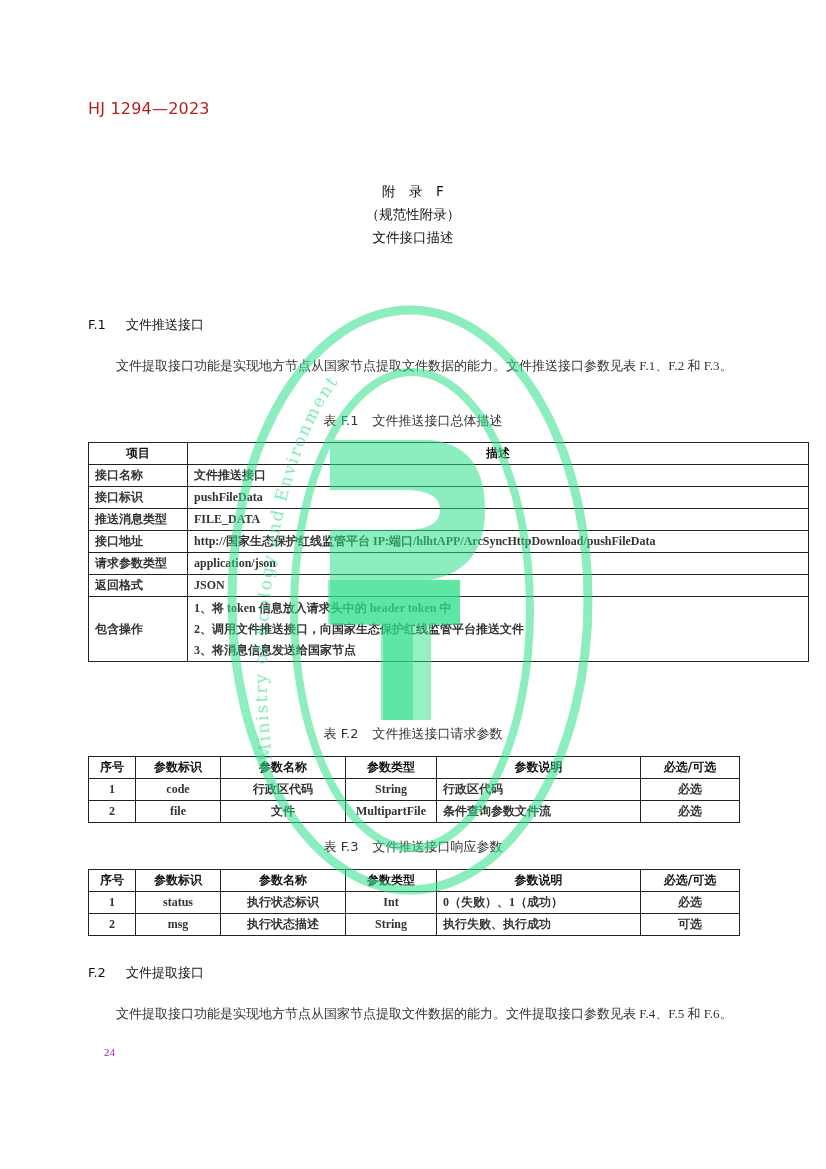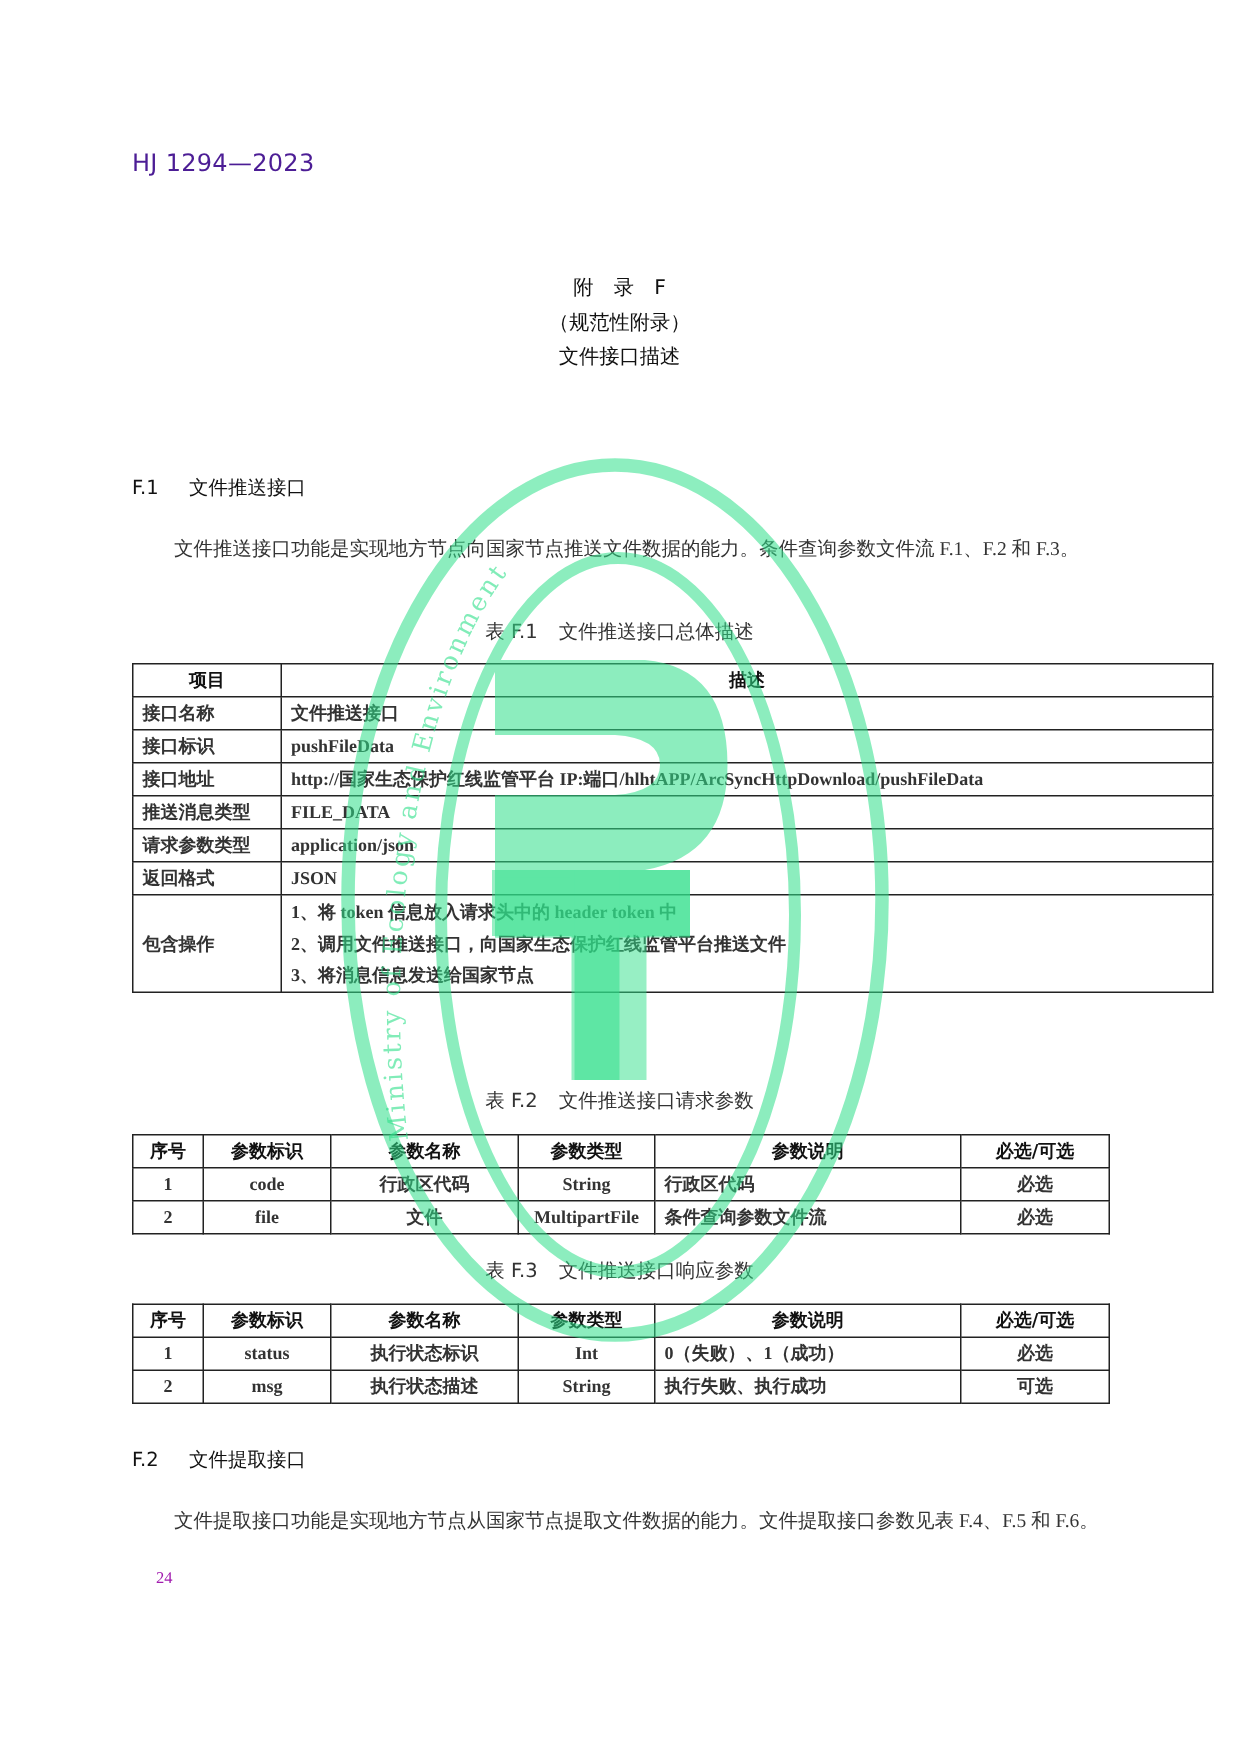--- a/index.html
+++ b/index.html
@@ -5,21 +5,21 @@
   html, body { margin: 0; padding: 0; background: #ffffff; }
   body {
     width: 826px; height: 1169px; position: relative; overflow: hidden;
     font-family: "DejaVu Serif", "Liberation Serif", serif;
     color: #222;
   }
   .abs { position: absolute; }
   .sans { font-family: "DejaVu Sans", "Liberation Sans", sans-serif; }
   .serif { font-family: "Liberation Serif", "DejaVu Serif", serif; }
 
-  .doc-header { left: 88px; top: 99px; font-size: 16px; color: #4c1d95; letter-spacing: 0.2px; }
+  .doc-header { left: 88px; top: 99px; font-size: 16px; color: #b91c1c; letter-spacing: 0.2px; }
 
   .appendix { left: 0; width: 826px; text-align: center; font-size: 13.5px; color: #111; }
   .appx-1 { top: 183px; word-spacing: 10px; }
   .appx-2 { top: 206px; }
   .appx-3 { top: 229px; text-align: center; }
 
   .section-heading { left: 88px; font-size: 13px; color: #111; }
   .section-heading .num { display: inline-block; width: 38px; }
 
   .para { left: 88px; width: 655px; font-size: 13px; line-height: 22px; color: #333; text-indent: 28px; }
@@ -49,47 +49,47 @@
 
 <div class="abs doc-header sans">HJ 1294—2023</div>
 
 <div class="abs appendix appx-1 sans">附　录　F</div>
 <div class="abs appendix appx-2 sans">（规范性附录）</div>
 <div class="abs appendix appx-3 sans">文件接口描述</div>
 
 <div class="abs section-heading sans" style="top:316px;">
   <span class="num">F.1</span><span>文件推送接口</span>
 </div>
-<div class="abs para serif" style="top:355px;">文件推送接口功能是实现地方节点向国家节点推送文件数据的能力。条件查询参数文件流 F.1、F.2 和 F.3。</div>
+<div class="abs para serif" style="top:355px;">文件提取接口功能是实现地方节点从国家节点提取文件数据的能力。文件推送接口参数见表 F.1、F.2 和 F.3。</div>
 
 <div class="abs caption sans" style="top:412px;">
   <span class="num">表 F.1</span><span>文件推送接口总体描述</span>
 </div>
 
 <table class="t1 serif">
   <tbody>
       <tr>
     <th style="width:86px;">项目</th>
     <th>描述</th>
   </tr>
   <tr>
     <td class="key">接口名称</td>
     <td>文件推送接口</td>
   </tr>
   <tr>
     <td class="key">接口标识</td>
     <td>pushFileData</td>
   </tr>
   <tr>
+    <td class="key">推送消息类型</td>
+    <td>FILE_DATA</td>
+  </tr>
+  <tr>
     <td class="key">接口地址</td>
     <td>http://国家生态保护红线监管平台 IP:端口/hlhtAPP/ArcSyncHttpDownload/pushFileData</td>
-  </tr>
-  <tr>
-    <td class="key">推送消息类型</td>
-    <td>FILE_DATA</td>
   </tr>
   <tr>
     <td class="key">请求参数类型</td>
     <td>application/json</td>
   </tr>
   <tr>
     <td class="key">返回格式</td>
     <td>JSON</td>
   </tr>
   <tr class="tall">

